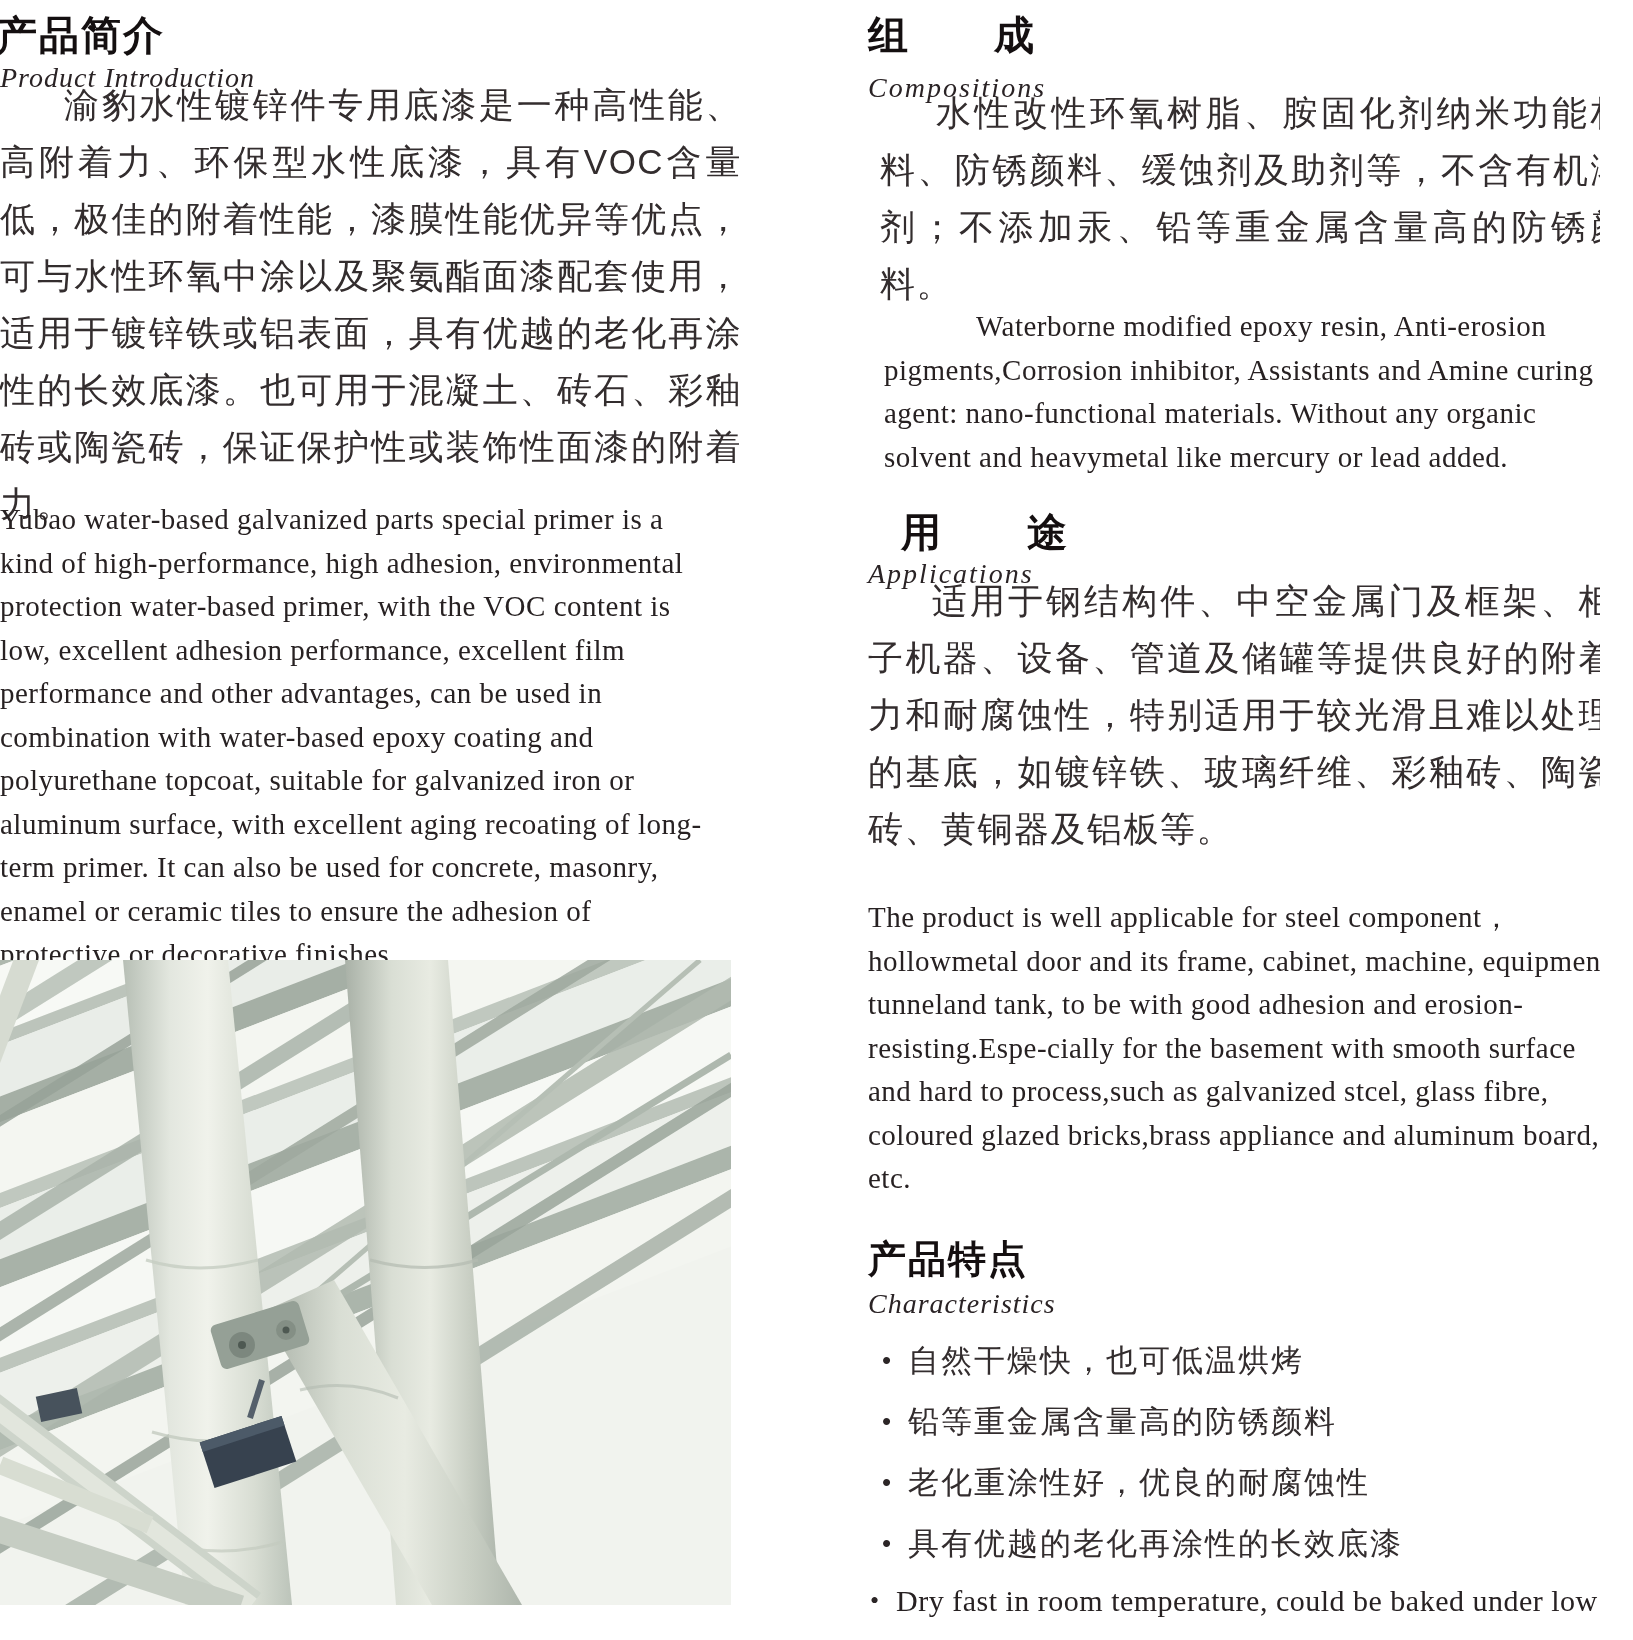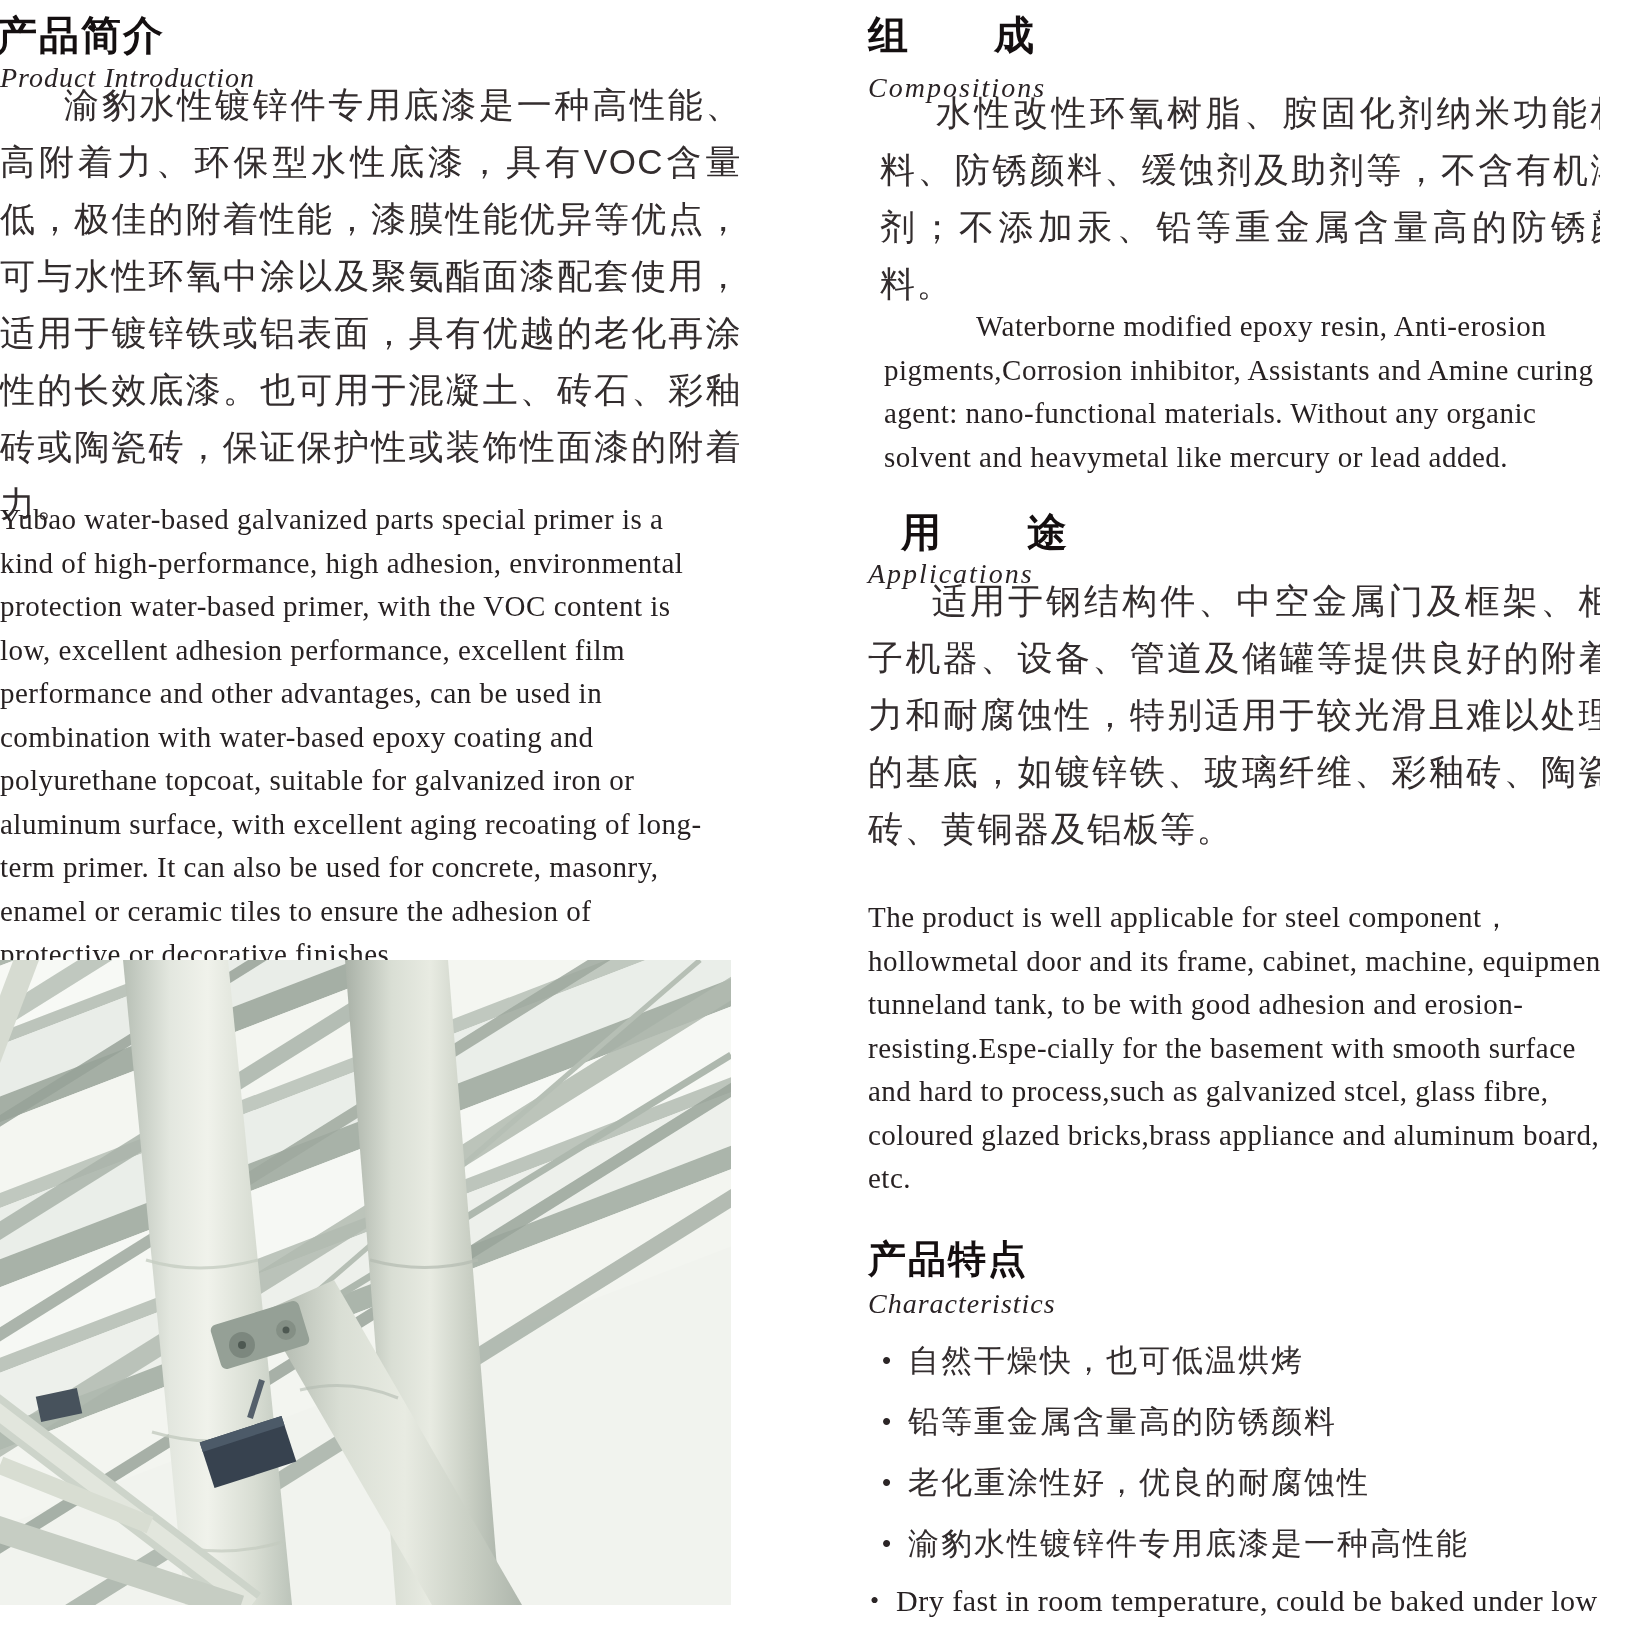--- a/index.html
+++ b/index.html
@@ -191,21 +191,21 @@
         <li class="f-zh">
           <span class="dot">•</span><span>自然干燥快，也可低温烘烤</span>
         </li>
         <li class="f-zh">
           <span class="dot">•</span><span>铅等重金属含量高的防锈颜料</span>
         </li>
         <li class="f-zh">
           <span class="dot">•</span><span>老化重涂性好，优良的耐腐蚀性</span>
         </li>
         <li class="f-zh">
-          <span class="dot">•</span><span>渝豹水性镀锌件专用底漆是一种高性能</span>
+          <span class="dot">•</span><span>具有优越的老化再涂性的长效底漆</span>
         </li>
         <li class="f-en" style="margin-left:-12px;">
           <span class="dot">•</span><span>Dry fast in room temperature, could be baked under low te-</span>
         </li>
       </ul>
     </div>
 
   </div>
 </div>
 

